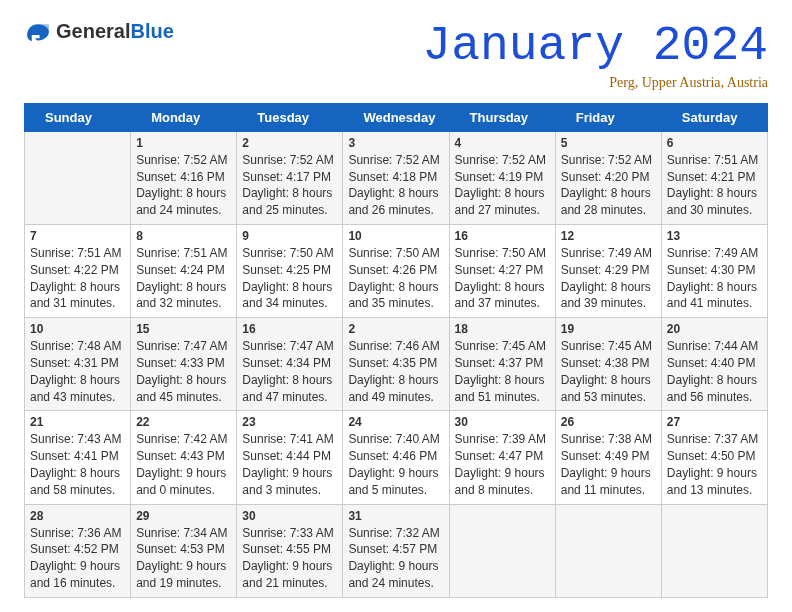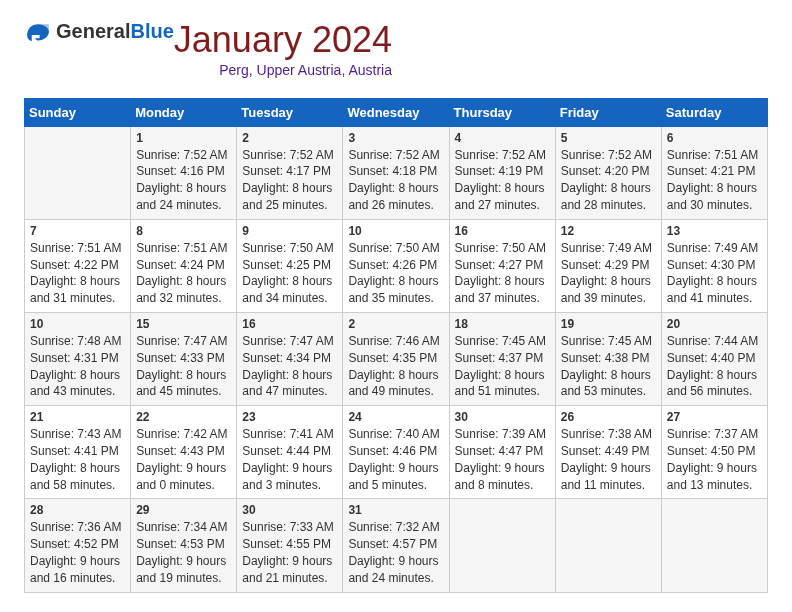--- a/index.html
+++ b/index.html
@@ -5,58 +5,60 @@
     * { box-sizing: border-box; margin: 0; padding: 0; }
     body {
       font-family: Arial, sans-serif;
       background: #fff;
       width: 792px;
       min-height: 612px;
       padding: 20px 24px 20px 24px;
     }
     .header {
       display: flex;
-      justify-content: flex-start;
+      justify-content: space-between;
       align-items: flex-start;
-      margin-bottom: 20px;
+      margin-bottom: 12px;
     }
     .logo {
       display: flex;
       align-items: center;
       gap: 4px;
     }
     .logo-icon {
       width: 28px;
       height: 22px;
     }
     .title-block {
       text-align: right;
     }
     .month-title {
-      font-size: 36px;
+      font-size: 48px;
       font-weight: 300;
-      color: #7f1d1d;
+      color: #1d4ed8;
       line-height: 1.1;
+      font-family: Liberation Mono, monospace;
     }
     .location-title {
       font-size: 14px;
-      color: #4c1d95;
+      color: #a16207;
       margin-top: 2px;
+      font-family: Liberation Serif, serif;
     }
     table {
       width: 100%;
       border-collapse: collapse;
       table-layout: fixed;
     }
     thead tr th {
       background: #1565c0;
       color: #fff;
       font-size: 13px;
       font-weight: 600;
-      padding: 6px 4px;
+      padding: 6px 20px;
       text-align: left;
       border: 1px solid #1565c0;
     }
     tbody tr td {
       border: 1px solid #ccc;
       vertical-align: top;
       padding: 4px 5px 5px 5px;
       font-size: 10.5px;
       color: #333;
       min-height: 80px;

